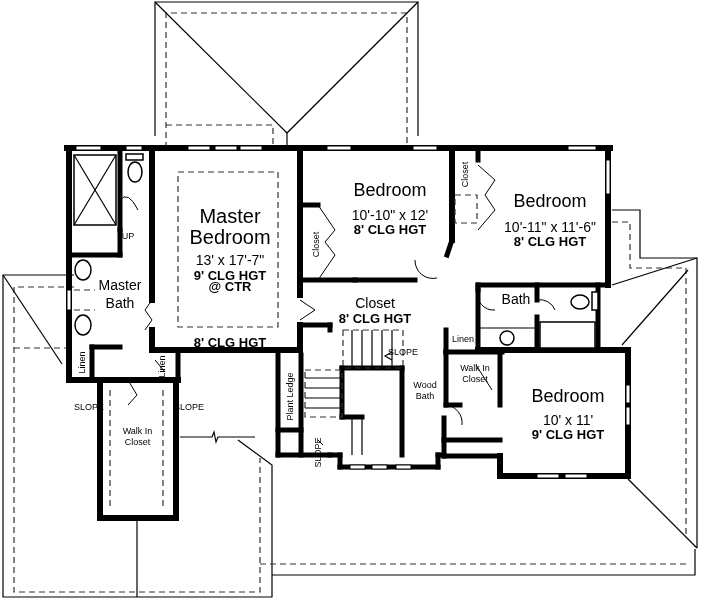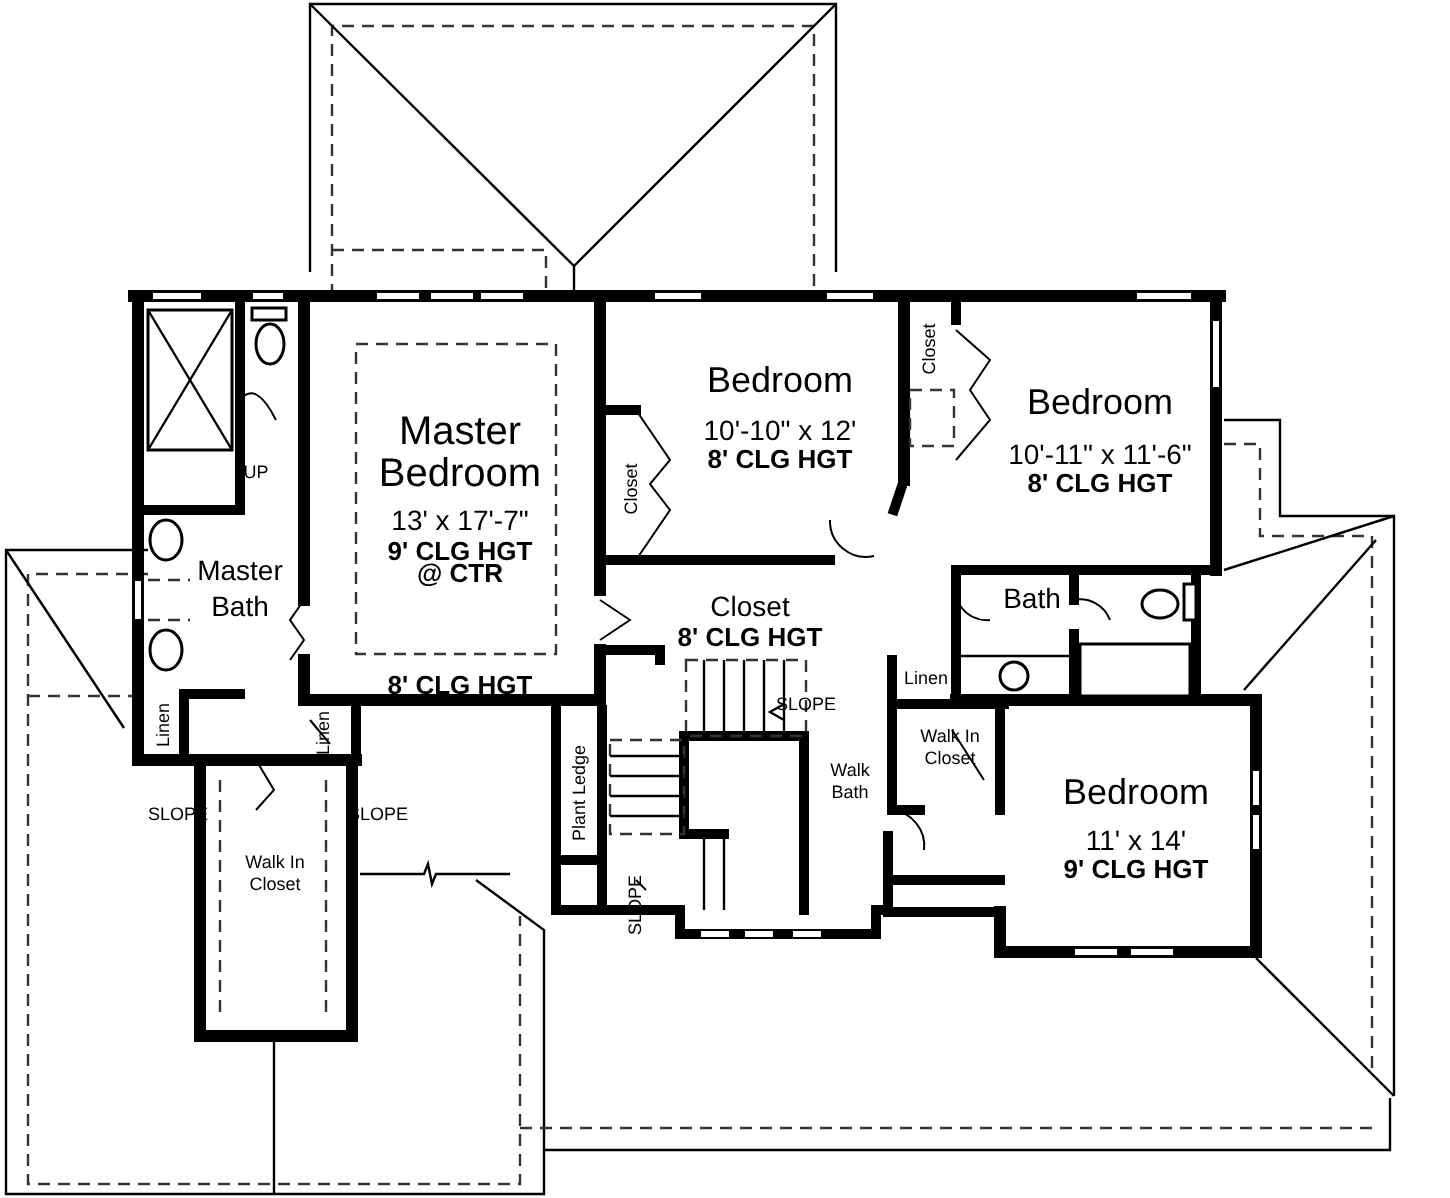--- a/index.html
+++ b/index.html
@@ -217,21 +217,21 @@
 <div class="lbl dim" style="left:340px;top:208px;width:100px;">10'-10" x 12'</div>
 <div class="lbl clg" style="left:340px;top:223px;width:100px;">8' CLG HGT</div>
 <div class="lbl small vert" style="left:296px;top:240px;width:40px;">Closet</div>
 
 <div class="lbl room-l" style="left:500px;top:192px;width:100px;">Bedroom</div>
 <div class="lbl dim" style="left:490px;top:220px;width:120px;">10'-11" x 11'-6"</div>
 <div class="lbl clg" style="left:500px;top:235px;width:100px;">8' CLG HGT</div>
 <div class="lbl small vert" style="left:445px;top:170px;width:40px;">Closet</div>
 
 <div class="lbl room-l" style="left:518px;top:387px;width:100px;">Bedroom</div>
-<div class="lbl dim" style="left:518px;top:413px;width:100px;">11' x 14'</div>
+<div class="lbl dim" style="left:518px;top:413px;width:100px;">10' x 11'</div>
 <div class="lbl clg" style="left:518px;top:428px;width:100px;">9' CLG HGT</div>
 <div class="lbl small" style="left:455px;top:364px;width:40px;">Walk In</div>
 <div class="lbl small" style="left:455px;top:375px;width:40px;">Closet</div>
 
 <div class="lbl room-m" style="left:95px;top:278px;width:50px;">Master</div>
 <div class="lbl room-m" style="left:95px;top:296px;width:50px;">Bath</div>
 <div class="lbl small vert" style="left:65px;top:358px;width:34px;">Linen</div>
 <div class="lbl small vert" style="left:145px;top:362px;width:34px;">Linen</div>
 <div class="lbl small ul" style="left:118px;top:232px;width:20px;">UP</div>
 
@@ -240,16 +240,16 @@
 <div class="lbl small ul" style="left:72px;top:403px;width:34px;">SLOPE</div>
 <div class="lbl small ul" style="left:172px;top:403px;width:34px;">SLOPE</div>
 
 <div class="lbl dim" style="left:335px;top:296px;width:80px;">Closet</div>
 <div class="lbl clg" style="left:335px;top:312px;width:80px;">8' CLG HGT</div>
 
 <div class="lbl room-m" style="left:496px;top:292px;width:40px;">Bath</div>
 <div class="lbl small" style="left:448px;top:335px;width:30px;">Linen</div>
 
 <div class="lbl small ul" style="left:388px;top:348px;width:30px;">SLOPE</div>
-<div class="lbl small" style="left:410px;top:381px;width:30px;">Walk</div>
+<div class="lbl small" style="left:410px;top:381px;width:30px;">Wood</div>
 <div class="lbl small" style="left:410px;top:392px;width:30px;">Bath</div>
 <div class="lbl small vert" style="left:260px;top:392px;width:60px;">Plant Ledge</div>
 <div class="lbl small vert" style="left:300px;top:448px;width:36px;">SLOPE</div>
 
 </body></html>

